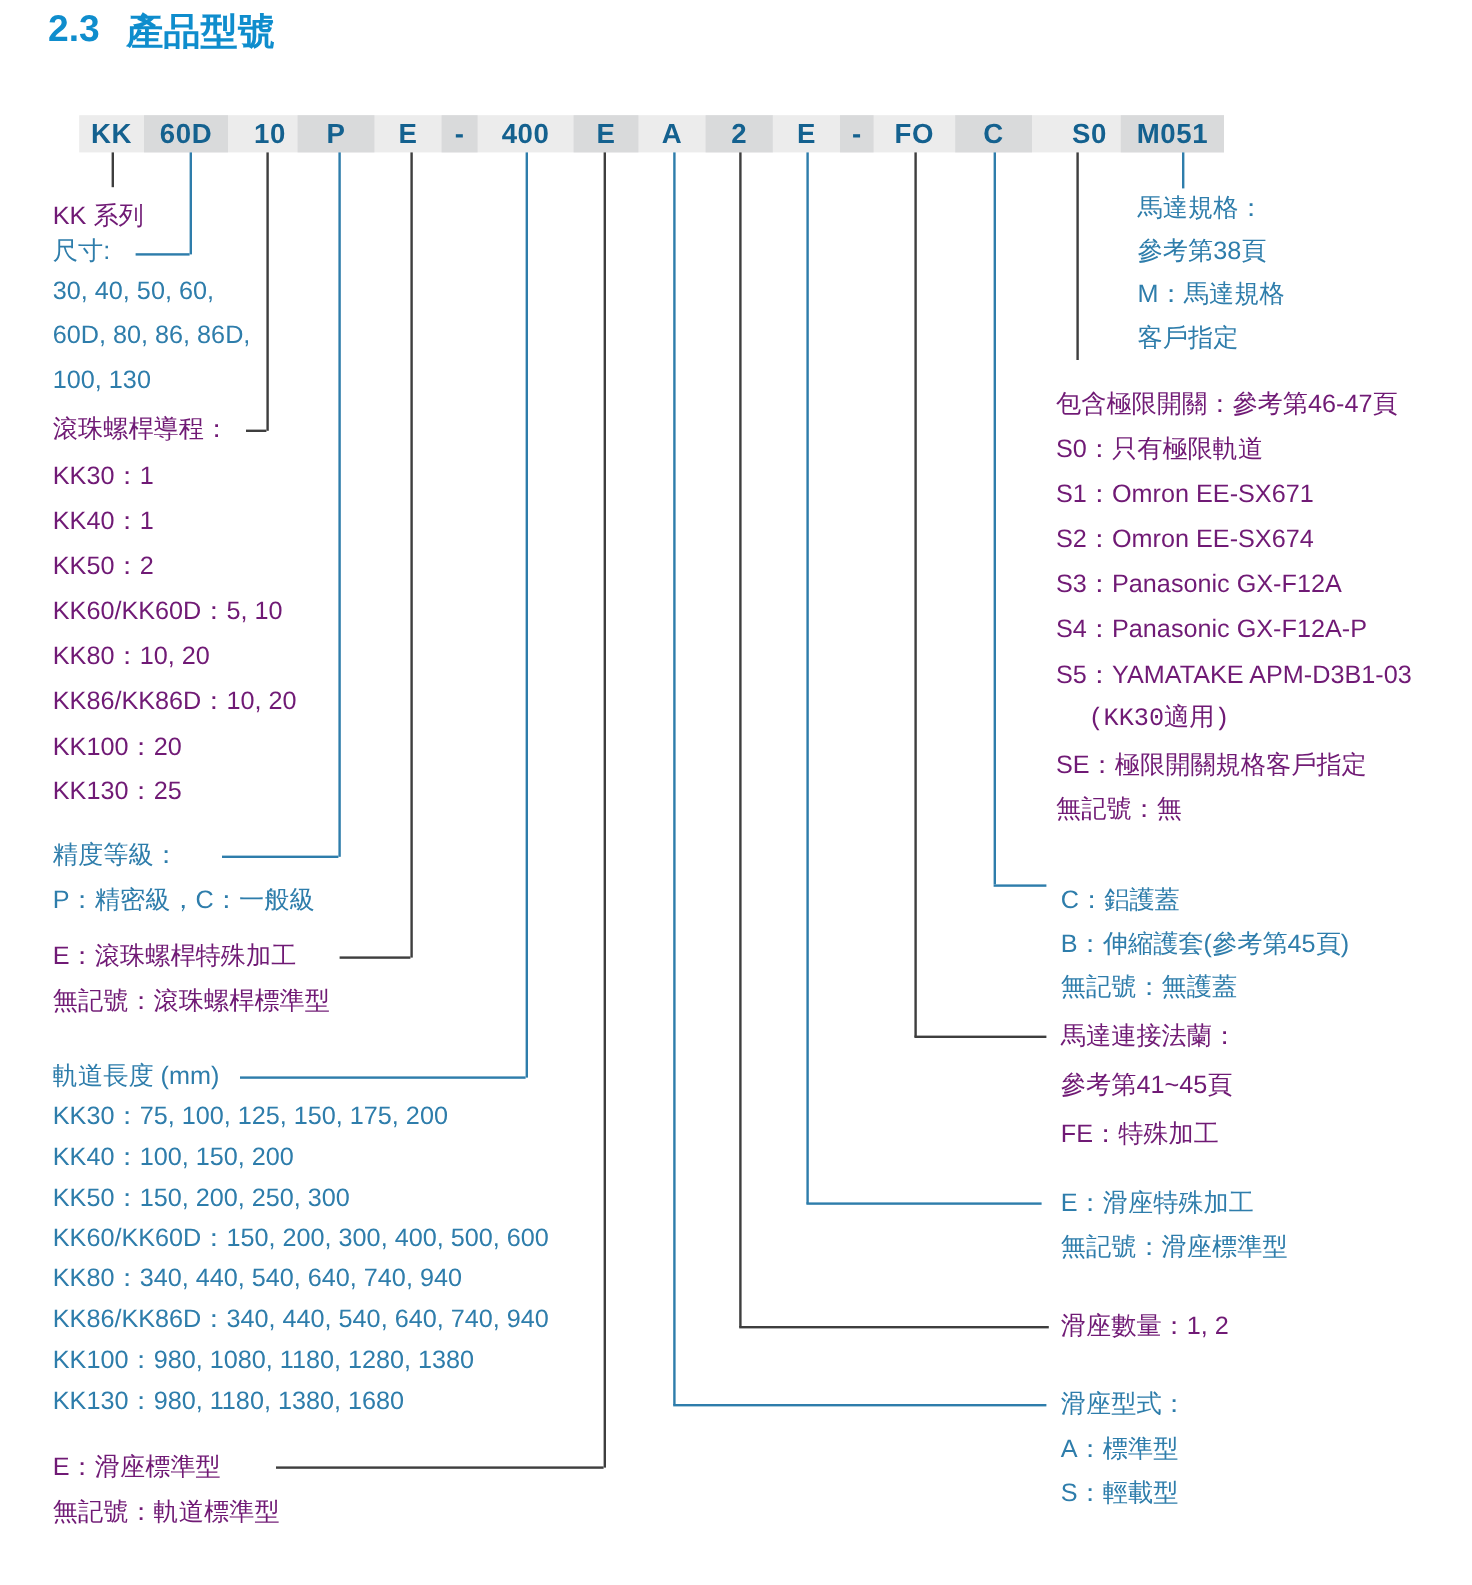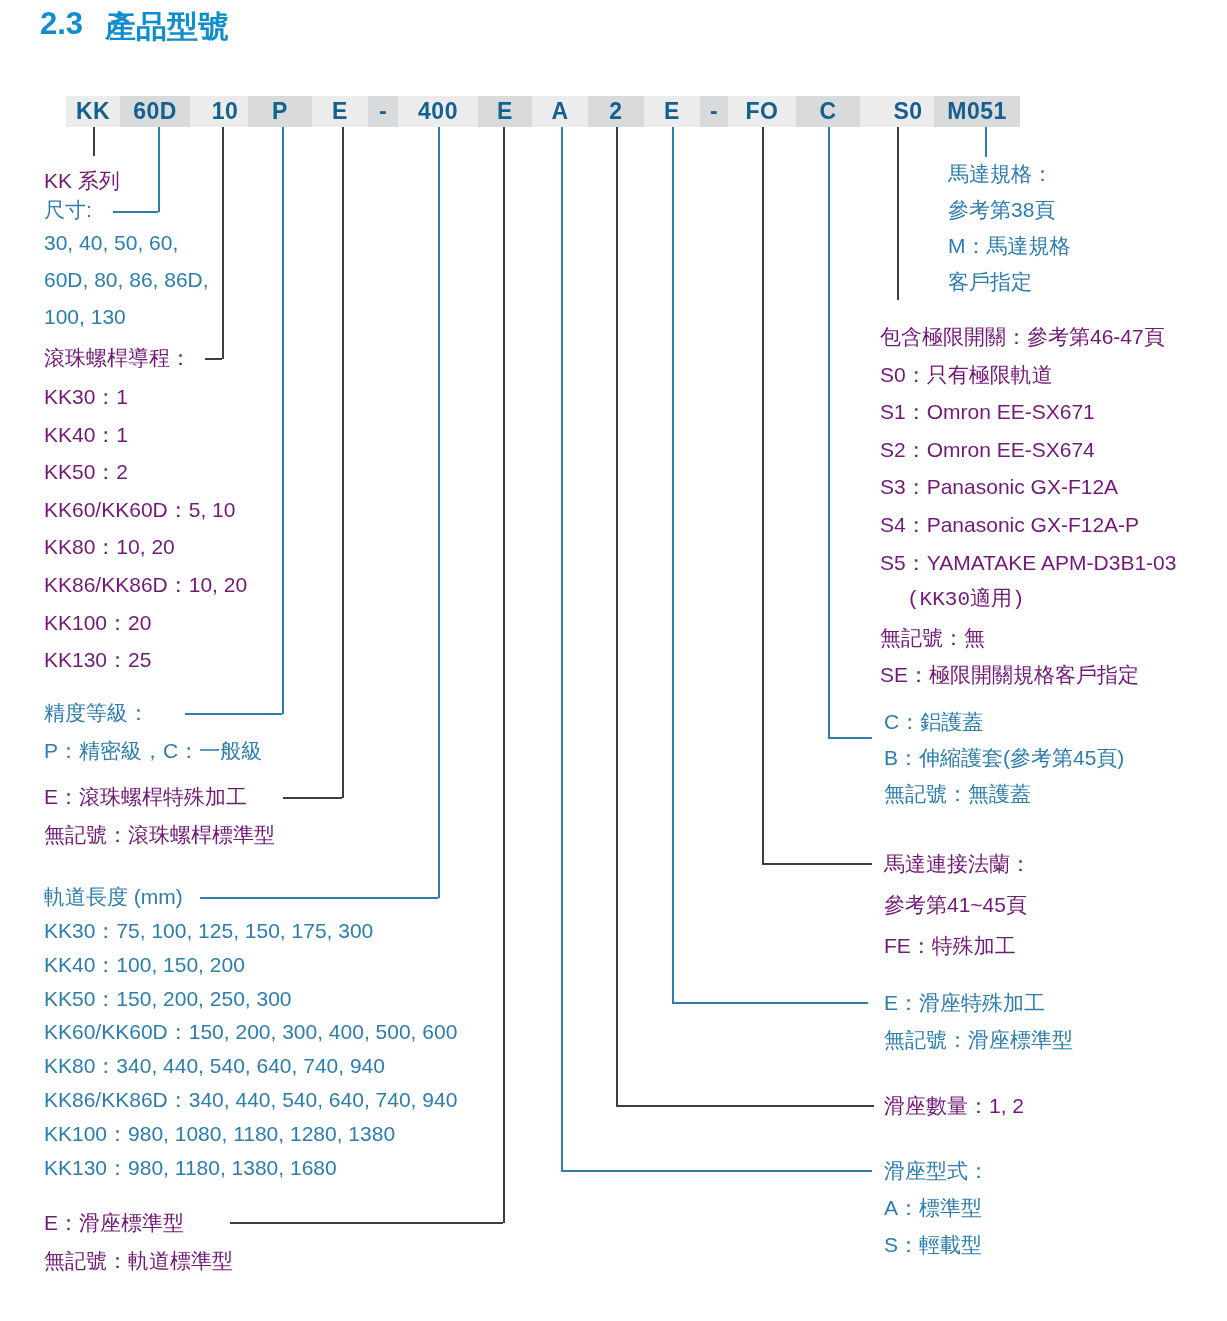--- a/index.html
+++ b/index.html
@@ -101,21 +101,21 @@
   </div>
 
   <div class="tb blue" style="left:44px;top:700px;line-height:26px">精度等級：</div>
   <div class="tb blue" style="left:44px;top:736px;line-height:30px">P：精密級，C：一般級</div>
 
   <div class="tb" style="left:44px;top:784px;line-height:26px">E：滾珠螺桿特殊加工</div>
   <div class="tb" style="left:44px;top:822px;line-height:26px">無記號：滾珠螺桿標準型</div>
 
   <div class="tb blue" style="left:44px;top:884px;line-height:26px">軌道長度 (mm)</div>
   <div class="tb blue" style="left:44px;top:914px;line-height:33.8px">
-    <span class="ln">KK30：75, 100, 125, 150, 175, 300</span>
+    <span class="ln">KK30：75, 100, 125, 150, 175, 200</span>
     <span class="ln">KK40：100, 150, 200</span>
     <span class="ln">KK50：150, 200, 250, 300</span>
     <span class="ln">KK60/KK60D：150, 200, 300, 400, 500, 600</span>
     <span class="ln">KK80：340, 440, 540, 640, 740, 940</span>
     <span class="ln">KK86/KK86D：340, 440, 540, 640, 740, 940</span>
     <span class="ln">KK100：980, 1080, 1180, 1280, 1380</span>
     <span class="ln">KK130：980, 1180, 1380, 1680</span>
   </div>
 
   <div class="tb" style="left:44px;top:1209px;line-height:28px">E：滑座標準型</div>
@@ -130,25 +130,25 @@
 
   <div class="tb" style="left:880px;top:318px;line-height:37.6px">
     <span class="ln">包含極限開關：參考第46-47頁</span>
     <span class="ln">S0：只有極限軌道</span>
     <span class="ln">S1：Omron EE-SX671</span>
     <span class="ln">S2：Omron EE-SX674</span>
     <span class="ln">S3：Panasonic GX-F12A</span>
     <span class="ln">S4：Panasonic GX-F12A-P</span>
     <span class="ln">S5：YAMATAKE APM-D3B1-03</span>
     <span class="ln indent">(KK30適用)</span>
+    <span class="ln">SE：極限開關規格客戶指定</span>
     <span class="ln">無記號：無</span>
-    <span class="ln">SE：極限開關規格客戶指定</span>
   </div>
 
-  <div class="tb blue" style="left:884px;top:704px;line-height:36px">
+  <div class="tb blue" style="left:884px;top:733px;line-height:36px">
     <span class="ln">C：鋁護蓋</span>
     <span class="ln">B：伸縮護套(參考第45頁)</span>
     <span class="ln">無記號：無護蓋</span>
   </div>
 
   <div class="tb" style="left:884px;top:843px;line-height:41px">
     <span class="ln">馬達連接法蘭：</span>
     <span class="ln">參考第41~45頁</span>
     <span class="ln">FE：特殊加工</span>
   </div>

